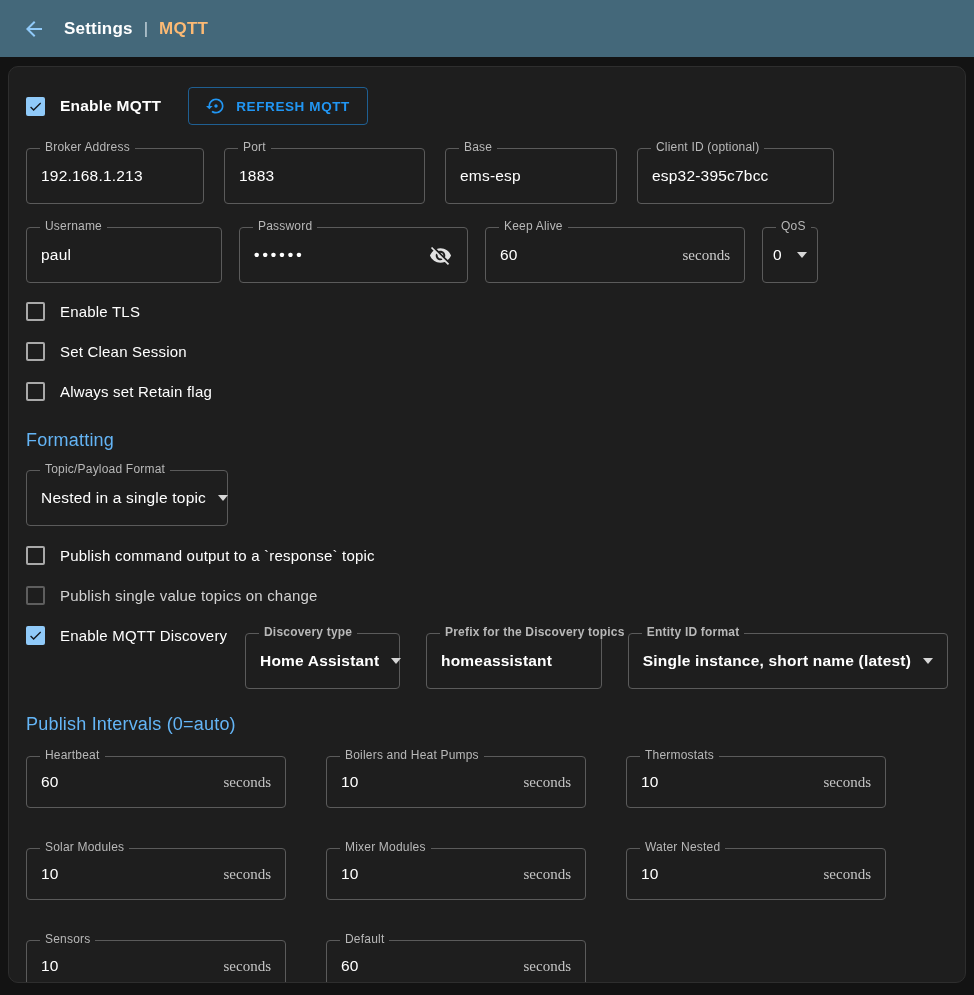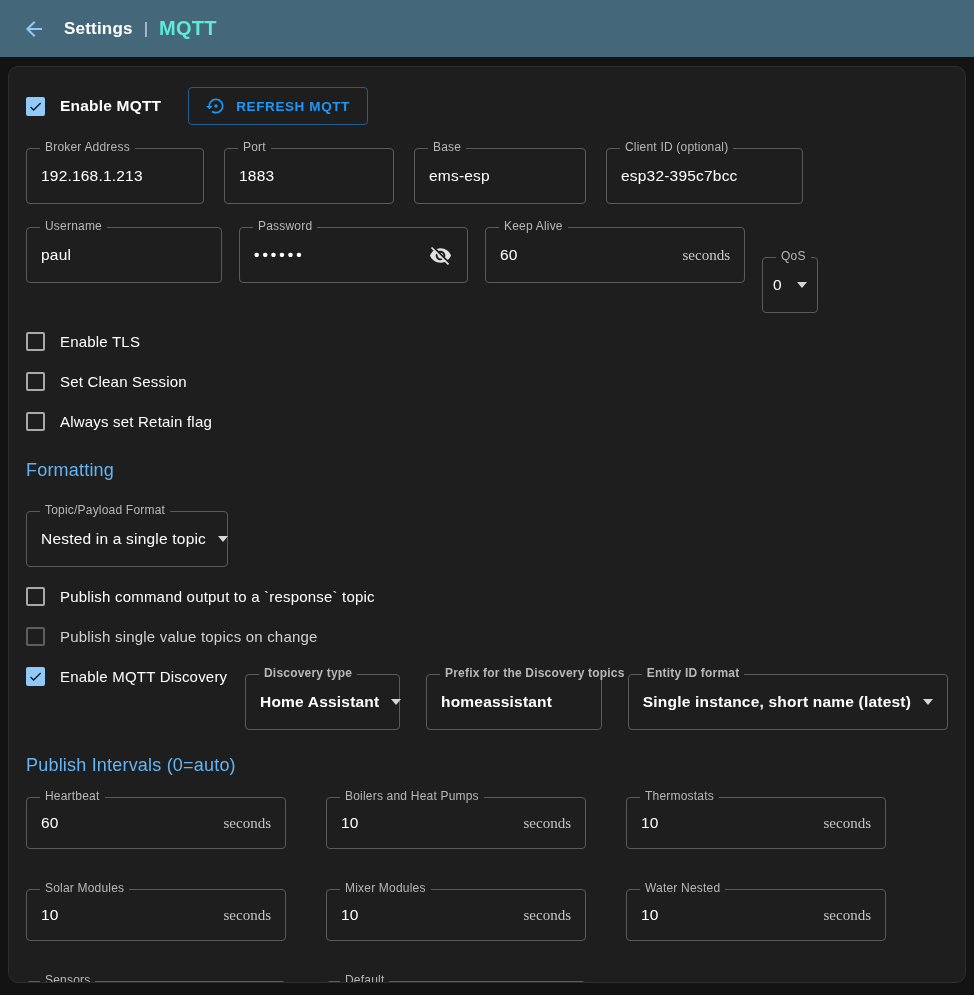--- a/index.html
+++ b/index.html
@@ -12,21 +12,21 @@
   }
   
   .appbar {
     height:57px; background:#44687a;
     display:flex; align-items:center;
     padding:0 16px 0 22px;
   }
   .appbar .back { width:24px; height:24px; margin-right:18px; cursor:pointer; display:flex; align-items:center; }
   .appbar .title { font-size:17px; font-weight:700; letter-spacing:.2px; color:#ffffff; }
   .appbar .sep { font-size:17px; font-weight:400; color:#c8d6de; margin:0 11px; }
-  .appbar .subtitle { font-size:20px; font-weight:700; letter-spacing:.2px; color:#5eead4; }
+  .appbar .subtitle { font-size:17px; font-weight:700; letter-spacing:.2px; color:#fdba74; }
 
   
   .card {
     margin:9px 8px 0 8px;
     width:958px; height:917px;
     background:#1e1e1e;
     border:1px solid #2e2e2e;
     border-radius:10px;
     padding:20px 17px;
     overflow:hidden;
@@ -49,21 +49,21 @@
 
   
   .fieldrow { display:flex; gap:20px; }
   .mt-a { margin-top:23px; }
   .tf {
     position:relative; height:56px;
     border:1px solid #5b5b5b; border-radius:4px;
     display:flex; align-items:center;
     padding:0 14px; cursor:text;
   }
-  .tf.select { cursor:pointer;margin-top:30px; }
+  .tf.select { cursor:pointer; }
   .tf .lbl {
     position:absolute; top:-9px; left:13px;
     background:#1e1e1e; padding:0 5px;
     font-size:12px; color:#b8b8b8; letter-spacing:.2px;
     white-space:nowrap;
   }
   .tf .val { font-size:15.5px; color:#fff; flex:1; white-space:nowrap; letter-spacing:.2px; }
   .tf .val.pwd { letter-spacing:3px; font-weight:700; }
   .tf .adorn { font-size:15px; color:#cbcbcb; margin-left:8px;font-family:Liberation Serif, serif; }
   .caret {
@@ -148,21 +148,21 @@
         </svg>
       <span>REFRESH MQTT</span>
     </button>
   </div>
 
   <div class="fieldrow mt-a">
     <div class="tf" style="width:178px">
       <span class="lbl">Broker Address</span>
       <span class="val">192.168.1.213</span>
     </div>
-    <div class="tf" style="width:170px">
+    <div class="tf" style="width:201px">
       <span class="lbl">Port</span>
       <span class="val">1883</span>
     </div>
     <div class="tf" style="width:172px">
       <span class="lbl">Base</span>
       <span class="val">ems-esp</span>
     </div>
     <div class="tf" style="width:197px">
       <span class="lbl">Client ID (optional)</span>
       <span class="val">esp32-395c7bcc</span>

